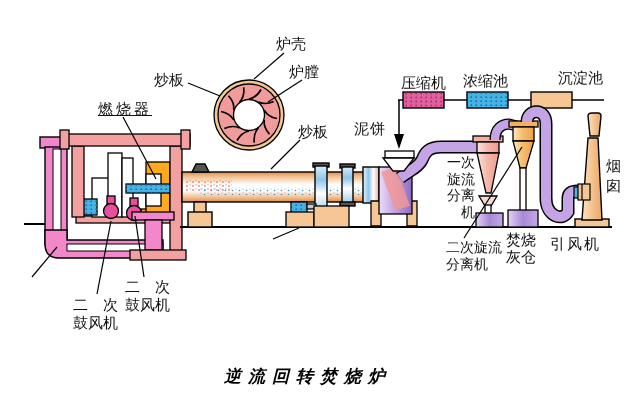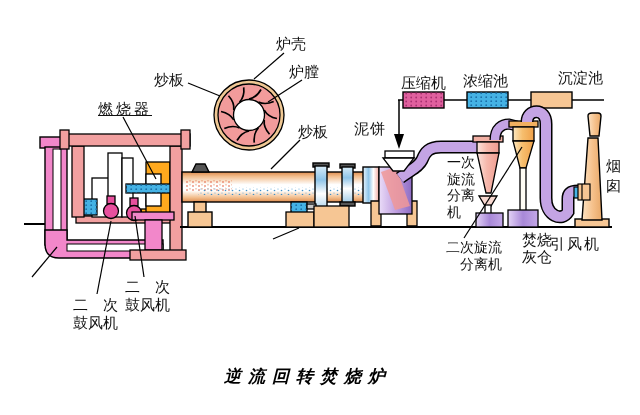--- a/index.html
+++ b/index.html
@@ -3,21 +3,21 @@
 <meta charset="utf-8">
 <style>
   html,body{margin:0;padding:0;background:#fff;}
   #stage{position:relative;width:640px;height:415px;background:var(--c-background,#fff);overflow:hidden;
          font-family:"DejaVu Serif","Liberation Serif",serif;padding-left:32px;}
   #diagram-svg{position:absolute;left:0;top:0;}
   .lbl{position:absolute;color:#111;font-size:15px;line-height:18px;white-space:pre-line;z-index:5;}
   .f14{font-size:14px;line-height:16.5px;}
   .ls2{letter-spacing:2px;}
   .ls3{letter-spacing:3px;text-decoration:underline;}
-  .lh17{line-height:17px;margin-left:16px;}
+  .lh17{line-height:17px;}
   .lh20{line-height:20px;}
   #title{position:absolute;left:224px;top:365px;font-size:17px;font-weight:bold;font-style:italic;
          letter-spacing:7px;color:#000;z-index:5;}
 </style>
 </head>
 <body>
 
 <div id="stage">
 
 <svg id="diagram-svg" width="640" height="415" viewBox="0 0 640 415">
@@ -259,25 +259,25 @@
 
   <div class="lbl" style="left:276px;top:35px;">炉壳</div>
   <div class="lbl" style="left:289px;top:63px;">炉膛</div>
   <div class="lbl" style="left:154px;top:71px;">炒板</div>
   <div class="lbl ls3" style="left:98px;top:100px;">燃烧器</div>
   <div class="lbl" style="left:298px;top:123px;">炒板</div>
   <div class="lbl" style="left:401px;top:74px;">压缩机</div>
   <div class="lbl" style="left:463px;top:72px;">浓缩池</div>
   <div class="lbl" style="left:558px;top:69px;text-align:right;">沉淀池</div>
   <div class="lbl" style="left:354px;top:120px;letter-spacing:1px;">泥饼</div>
-  <div class="lbl f14" style="left:447px;top:154px;">一次
+  <div class="lbl f14" style="left:447px;top:154px;text-align:right;">一次
 旋流
 分离
 机</div>
-  <div class="lbl f14" style="left:446px;top:239px;text-align:right;">二次旋流
+  <div class="lbl f14" style="left:446px;top:239px;">二次旋流
 分离机</div>
   <div class="lbl lh17" style="left:506px;top:232px;">焚烧
 灰仓</div>
   <div class="lbl ls2" style="left:550px;top:235px;">引风机</div>
   <div class="lbl lh20" style="left:606px;top:156px;">烟
 囱</div>
   <div class="lbl" style="left:73px;top:296px;">二　次
 鼓风机</div>
   <div class="lbl" style="left:125px;top:278px;">二　次
 鼓风机</div>

